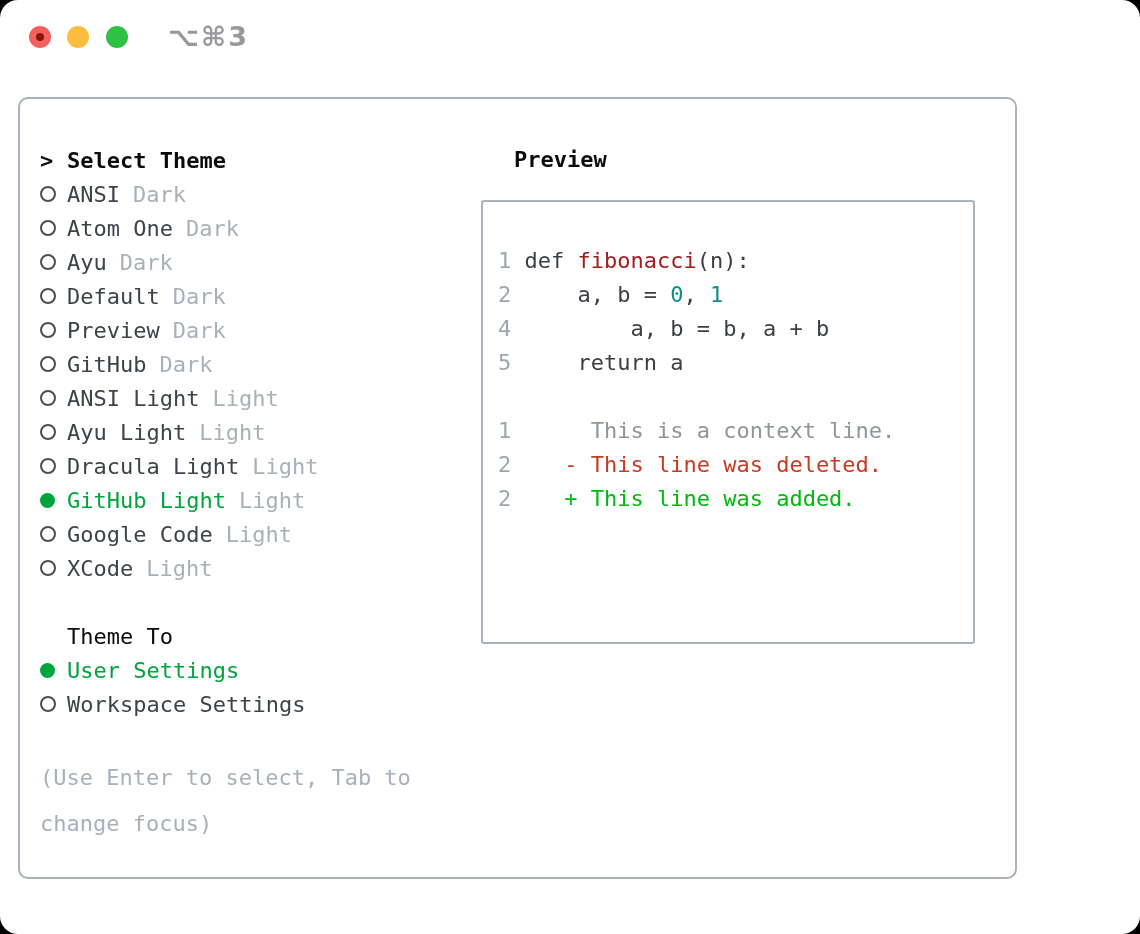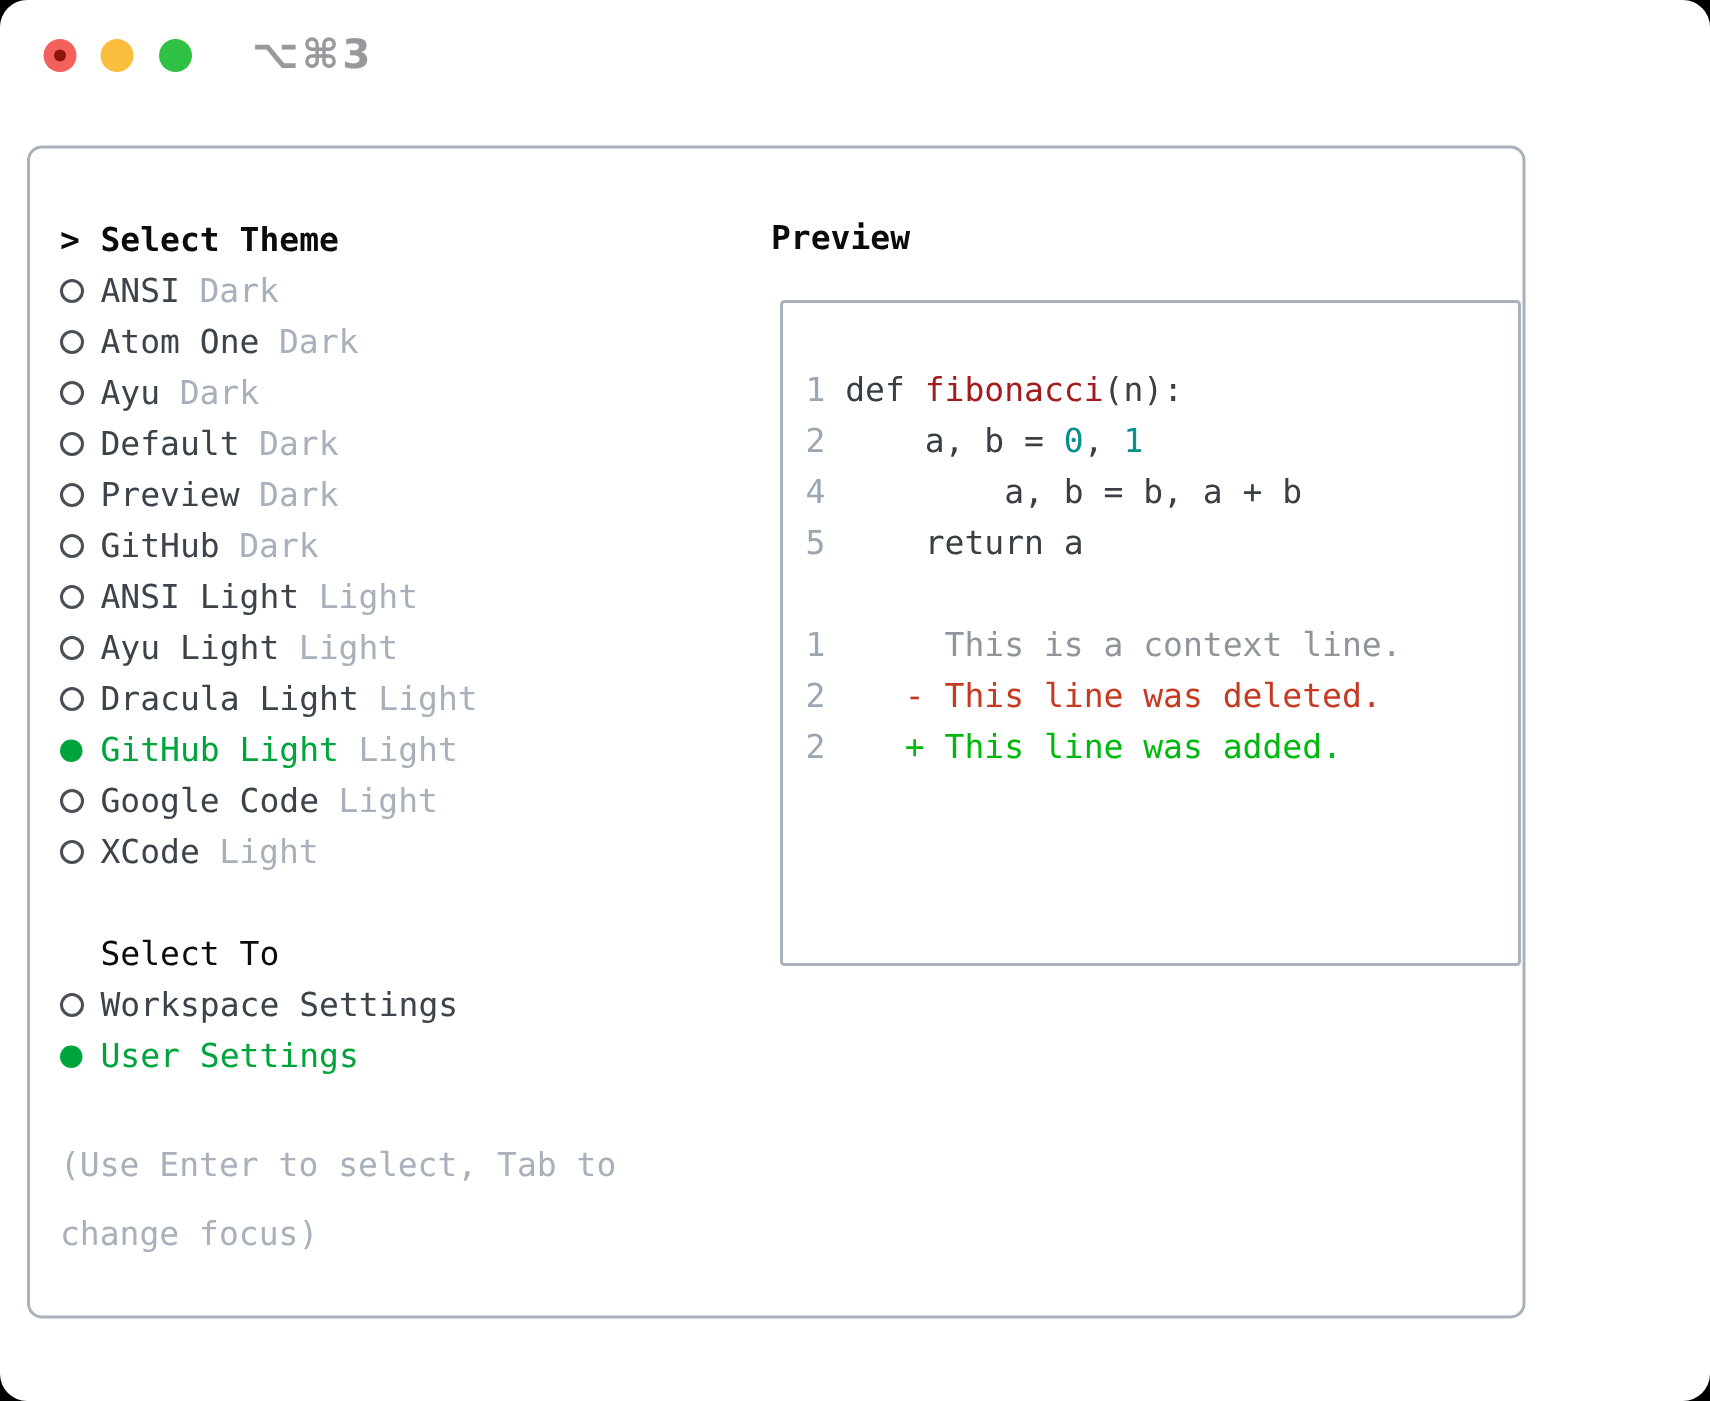--- a/index.html
+++ b/index.html
@@ -33,21 +33,21 @@
   .label.sel{color:var(--selection_green);}
   .variant{color:var(--muted);margin-left:13px;}
   .radio{width:12px;height:12px;border:2px solid #4a4f55;border-radius:50%;box-sizing:content-box;}
   .radio.filled{width:15px;height:15px;border:none;background:var(--selection_green);}
   .gap{height:34px;}
   .hint{color:var(--muted);max-width:396px;line-height:46px;}
 
   
   .preview-title{position:absolute;left:494px;top:44px;height:34px;line-height:34px;
       font-size:22px;font-weight:bold;color:var(--text_black);}
-  .preview-box{position:absolute;left:500px;top:101px;width:475px;height:398px;
+  .preview-box{position:absolute;left:461px;top:101px;width:475px;height:398px;
       border:2px solid var(--panel_border);border-radius:3px;background:#fff;
       padding:42px 0 0 15px;box-sizing:content-box;overflow:hidden;}
   .cline{height:34px;line-height:34px;font-size:22px;white-space:pre;}
   .ln{display:inline-block;width:2ch;color:var(--line_number);}
   .tok-plain{color:var(--code_plain);}
   .tok-fn{color:var(--code_fn);}
   .tok-num{color:var(--code_num);}
   .tok-builtin{color:var(--code_builtin);}
   .tok-context{color:var(--context_gray);}
   .tok-deleted{color:var(--diff_red);}
@@ -157,35 +157,35 @@
             </span>
             <span class="label">XCode</span>
             <span class="variant">Light</span>
           </div>
         </div>
 
       <div class="gap"></div>
 
       <div class="row">
         <span class="marker"></span>
-        <span class="subtitle">Select To</span>
+        <span class="subtitle">Theme To</span>
       </div>
 
       <div>
           <div class="row">
             <span class="marker">
+              <span class="radio filled"></span>
+            </span>
+            <span class="label sel">User Settings</span>
+          </div>
+          <div class="row">
+            <span class="marker">
               <span class="radio"></span>
             </span>
             <span class="label">Workspace Settings</span>
-          </div>
-          <div class="row">
-            <span class="marker">
-              <span class="radio filled"></span>
-            </span>
-            <span class="label sel">User Settings</span>
           </div>
         </div>
 
       <div class="gap"></div>
 
       <div class="hint">(Use Enter to select, Tab to change focus)</div>
     </div>
 
     <div class="preview-title">Preview</div>
 

